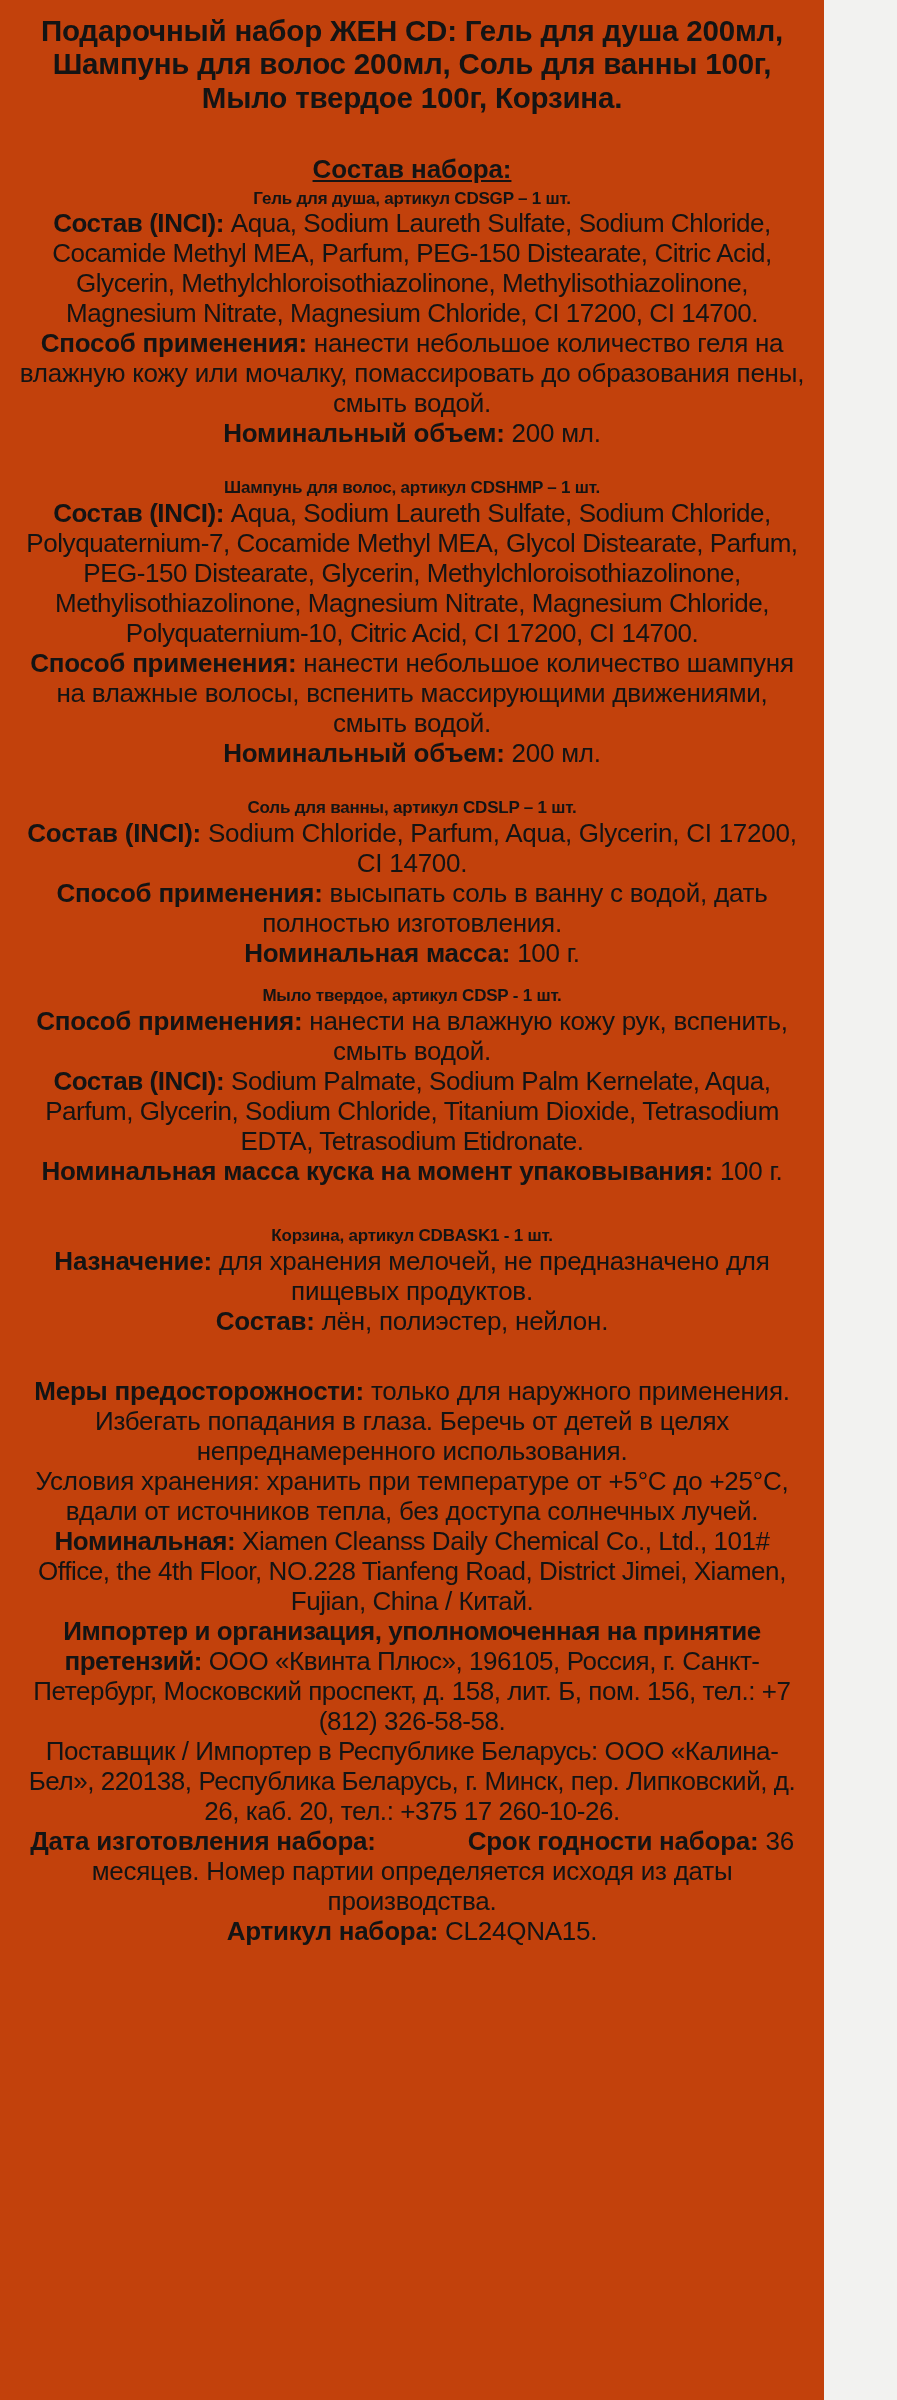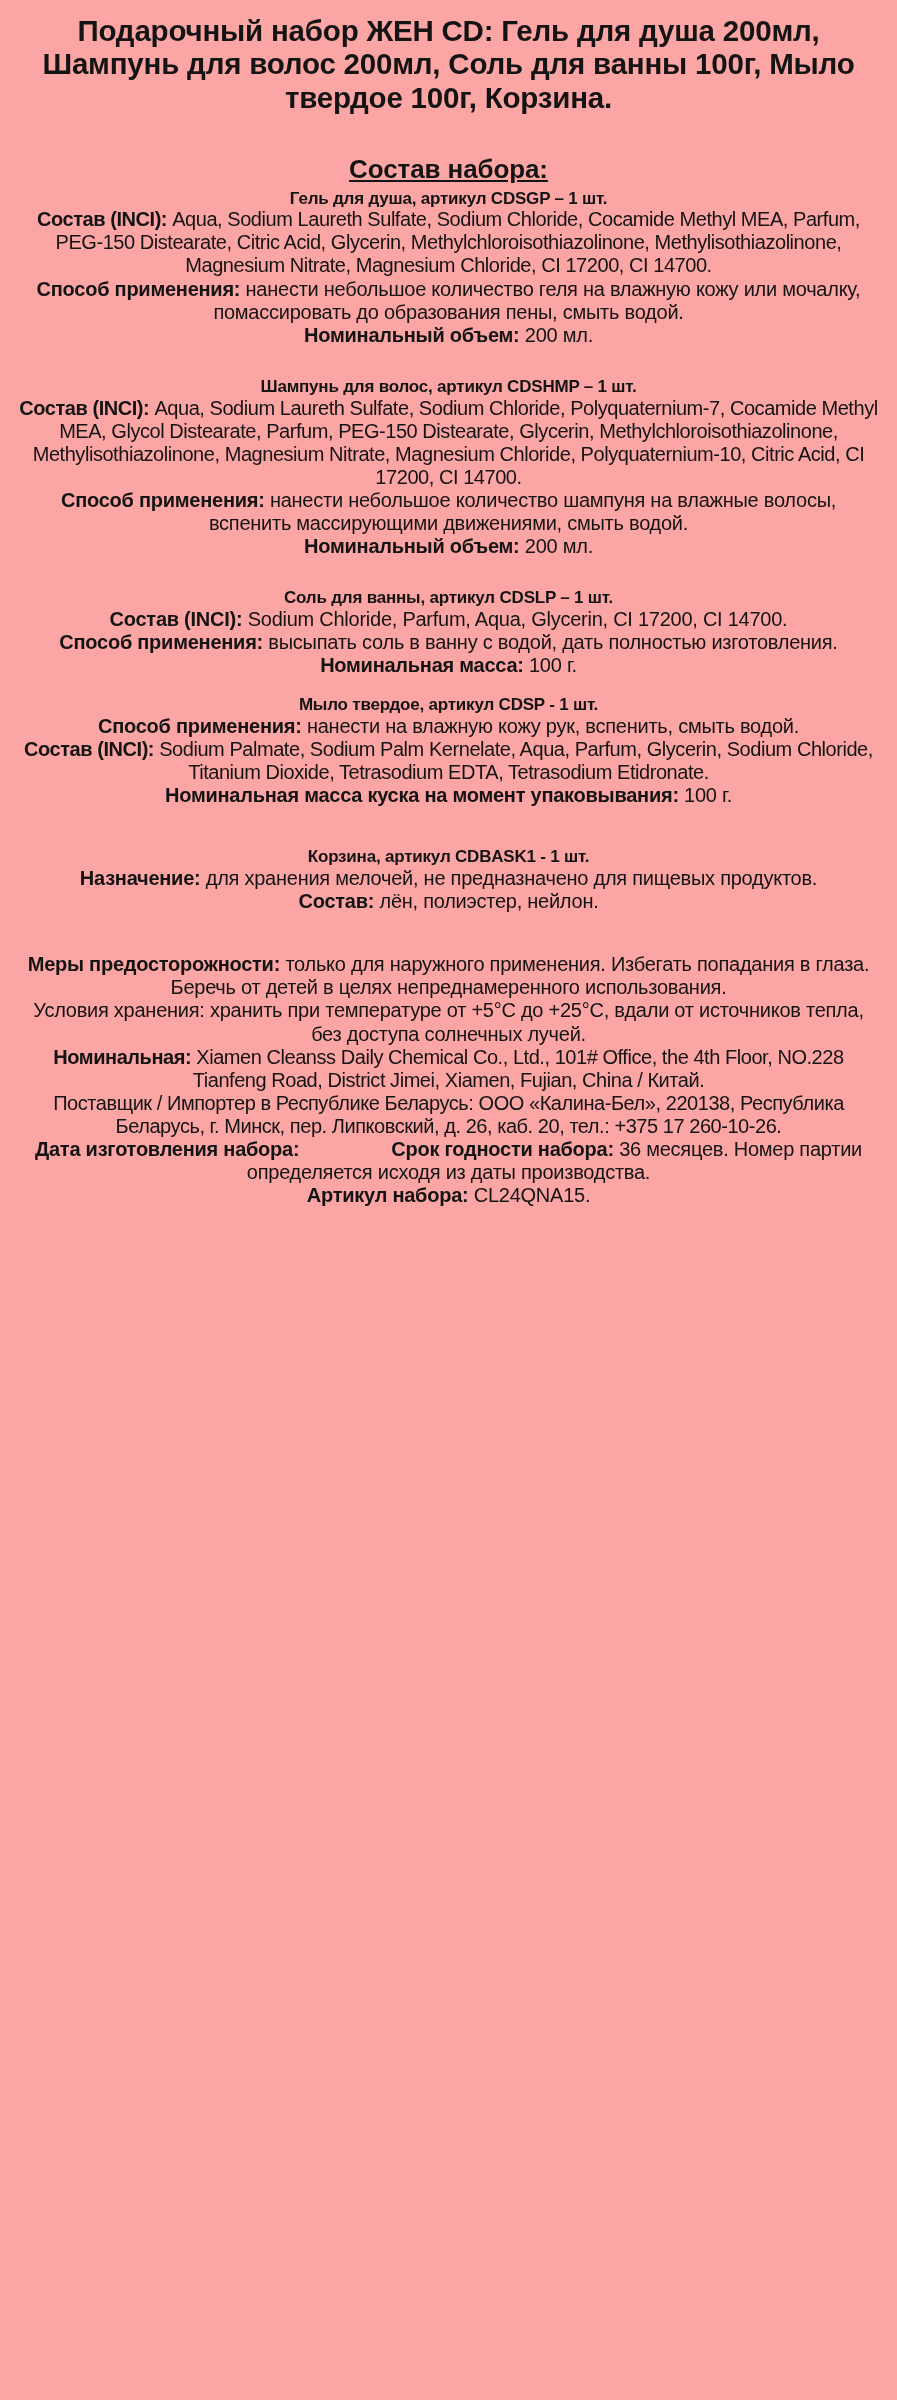--- a/index.html
+++ b/index.html
@@ -9,25 +9,25 @@
     background: #f2f2f0;
   }
   body {
     width: 897px;
     min-height: 2400px;
     font-family: "Liberation Sans", sans-serif;
     color: #141414;
     -webkit-font-smoothing: antialiased;
   }
   .label {
-    width: 897px;
+    width: 824px;
     min-height: 2400px;
     box-sizing: border-box;
     padding: 14px 18px 10px 18px;
-    background: #fca5a5;
+    background: #c2410c;
     display: flex;
     flex-direction: column;
   }
   .block {
     text-align: center;
   }
   .title {
     font-size: 29.5px;
     line-height: 1.135;
     font-weight: 700;
@@ -44,21 +44,21 @@
     text-decoration: underline;
   }
   .item-head {
     font-size: 17px;
     line-height: 1.16;
     font-weight: 700;
     letter-spacing: -0.2px;
     text-align: center;
   }
   .para {
-    font-size: 20px;
+    font-size: 26px;
     line-height: 1.155;
     font-weight: 400;
     letter-spacing: -0.25px;
   }
   .para b, .lbl {
     font-weight: 700;
   }
   .gap-xl { height: 40px; }
   .gap-lg { height: 30px; }
   .gap-md { height: 18px; }
@@ -176,20 +176,24 @@
       <span>только для наружного применения. Избегать попадания в глаза. Беречь от детей в целях непреднамеренного использования.</span>
     </div>
 
     <div class="para">Условия хранения: хранить при температуре от +5°C до +25°C, вдали от источников тепла, без доступа солнечных лучей.</div>
 
     <div class="para tight">
       <span class="lbl">Номинальная:</span>
       <span>Xiamen Cleanss Daily Chemical Co., Ltd., 101# Office, the 4th Floor, NO.228 Tianfeng Road, District Jimei, Xiamen, Fujian, China / Китай.</span>
     </div>
 
+    <div class="para tight">
+      <span class="lbl">Импортер и организация, уполномоченная на принятие претензий:</span>
+      <span>ООО «Квинта Плюс», 196105, Россия, г. Санкт-Петербург, Московский проспект, д. 158, лит. Б, пом. 156, тел.: +7 (812) 326-58-58.</span>
+    </div>
 
     <div class="para tight">
       <span>Поставщик / Импортер в Республике Беларусь:</span>
       <span>ООО «Калина-Бел», 220138, Республика Беларусь, г. Минск, пер. Липковский, д. 26, каб. 20, тел.: +375 17 260-10-26.</span>
     </div>
 
     <div class="para">
       <span class="lbl">Дата изготовления набора:</span><span class="spacer-inline"></span><span class="lbl">Срок годности набора:</span>
       <span>36 месяцев. Номер партии определяется исходя из даты производства.</span>
     </div>

